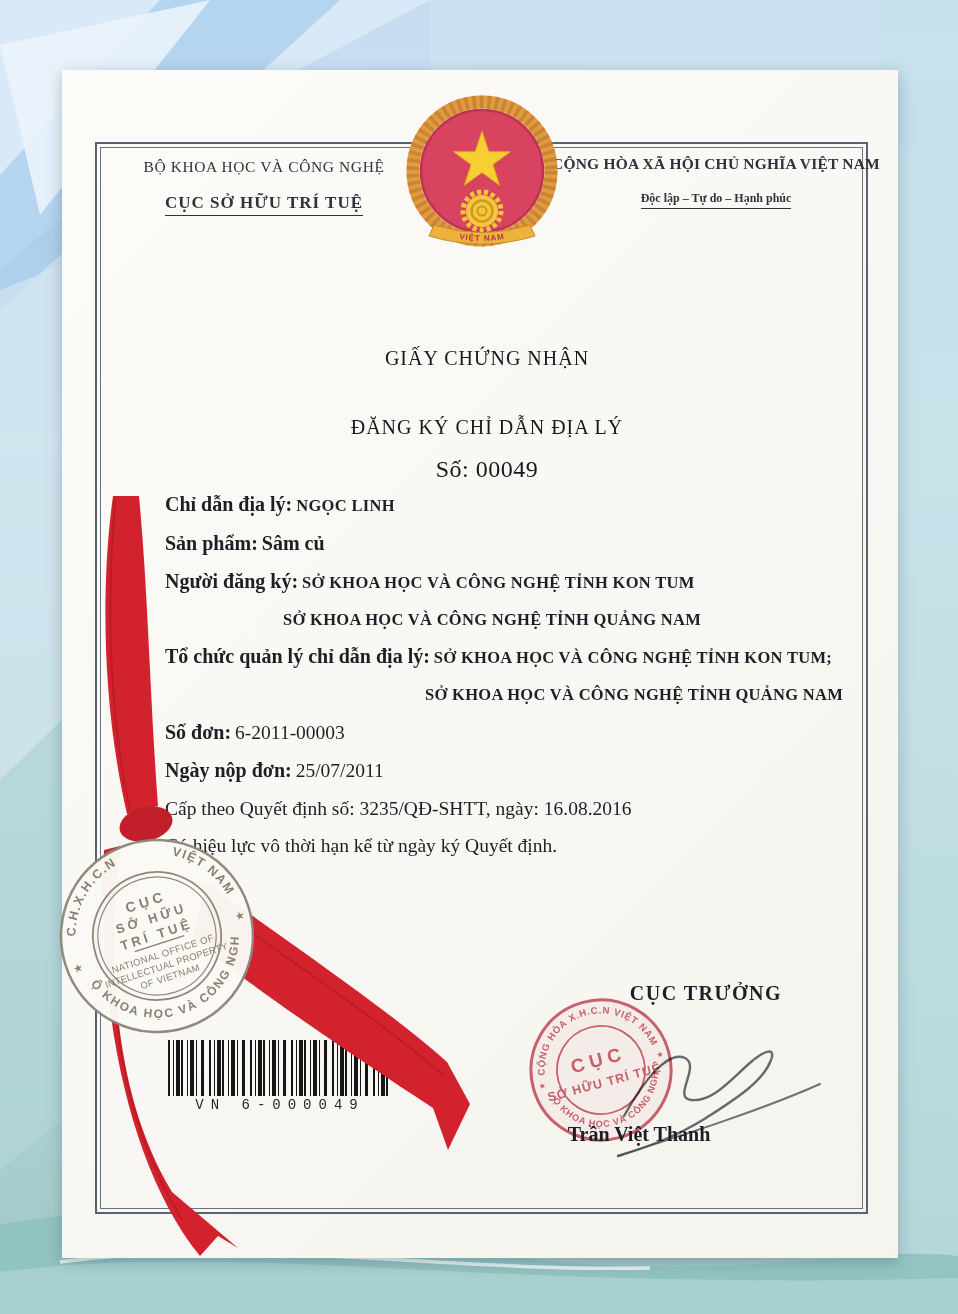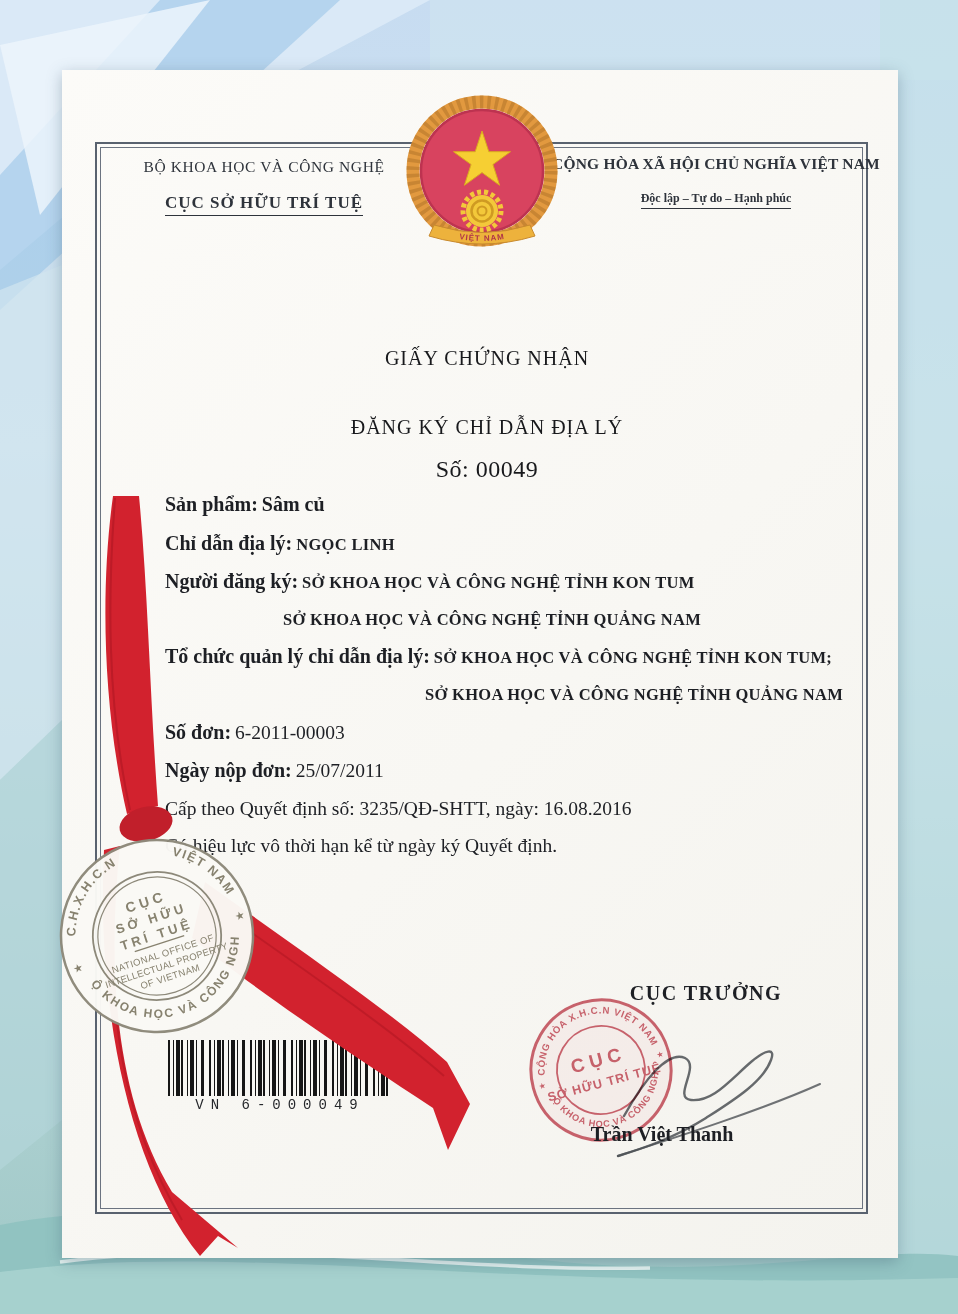--- a/index.html
+++ b/index.html
@@ -50,21 +50,21 @@
   #fields .caps{font-size:16.5px;font-weight:bold;letter-spacing:.3px;}
   #fields .valb{font-size:20px;font-weight:bold;}
   #fields .val{font-size:19.5px;}
   #fields .plain{font-size:19.5px;}
   #fields .ind1{padding-left:118px;}
   #fields .ind2{padding-left:260px;}
 
   
   #sig-title{left:480px;top:912px;width:240px;text-align:right;z-index:3;
     font-size:20px;font-weight:bold;letter-spacing:1.5px;color:#1d1f24;}
-  #sig-name{left:475px;top:1053px;width:250px;text-align:center;z-index:6;
+  #sig-name{left:452px;top:1053px;width:250px;text-align:center;z-index:6;
     font-size:20px;font-weight:bold;color:#1d1f24;}
   #stamp-svg{left:464px;top:925px;width:150px;height:150px;z-index:4;mix-blend-mode:multiply;}
   #signature-svg{left:550px;top:948px;width:215px;height:160px;z-index:5;mix-blend-mode:multiply;}
 
   
   #barcode-block{left:106px;top:970px;width:224px;z-index:3;}
   #barcode-bars{
     width:224px;height:56px;background-color:transparent;
     background-image:repeating-linear-gradient(90deg,
       #161616 0 2px,rgba(0,0,0,0) 2px 5px,
@@ -143,26 +143,26 @@
     <div class="t1">GIẤY CHỨNG NHẬN</div>
     <div class="t2">ĐĂNG KÝ CHỈ DẪN ĐỊA LÝ</div>
     <div class="num">
       <span>Số:</span>
       <span>00049</span>
     </div>
   </div>
 
   <div id="fields" class="abs">
     <div class="row">
+      <span class="lab">Chỉ dẫn địa lý:</span>
+      <span class="caps">NGỌC LINH</span>
+    </div>
+    <div class="row">
       <span class="lab">Sản phẩm:</span>
       <span class="valb">Sâm củ</span>
-    </div>
-    <div class="row">
-      <span class="lab">Chỉ dẫn địa lý:</span>
-      <span class="caps">NGỌC LINH</span>
     </div>
     <div class="row">
       <span class="lab">Người đăng ký:</span>
       <span class="caps">SỞ KHOA HỌC VÀ CÔNG NGHỆ TỈNH KON TUM</span>
     </div>
     <div class="row ind1">
       <span class="caps">SỞ KHOA HỌC VÀ CÔNG NGHỆ TỈNH QUẢNG NAM</span>
     </div>
     <div class="row">
       <span class="lab">Tổ chức quản lý chỉ dẫn địa lý:</span>

